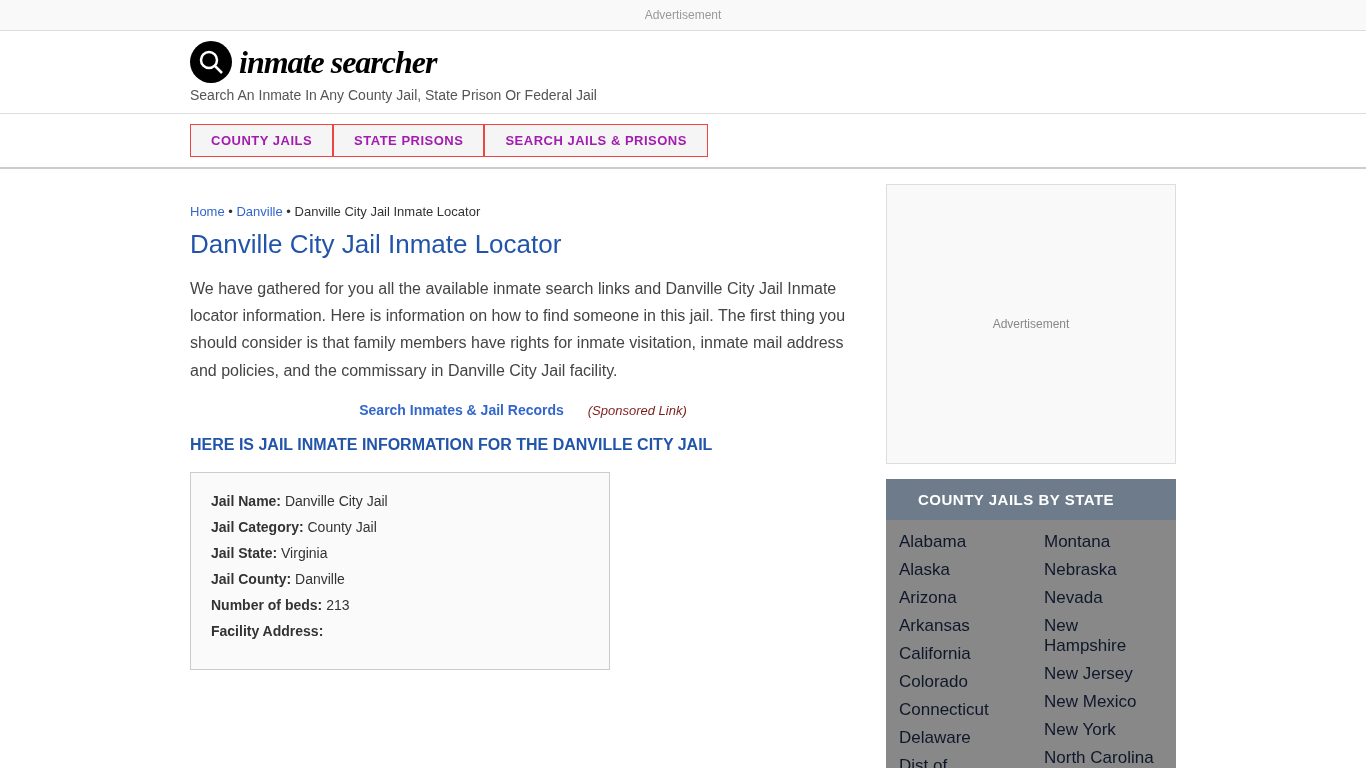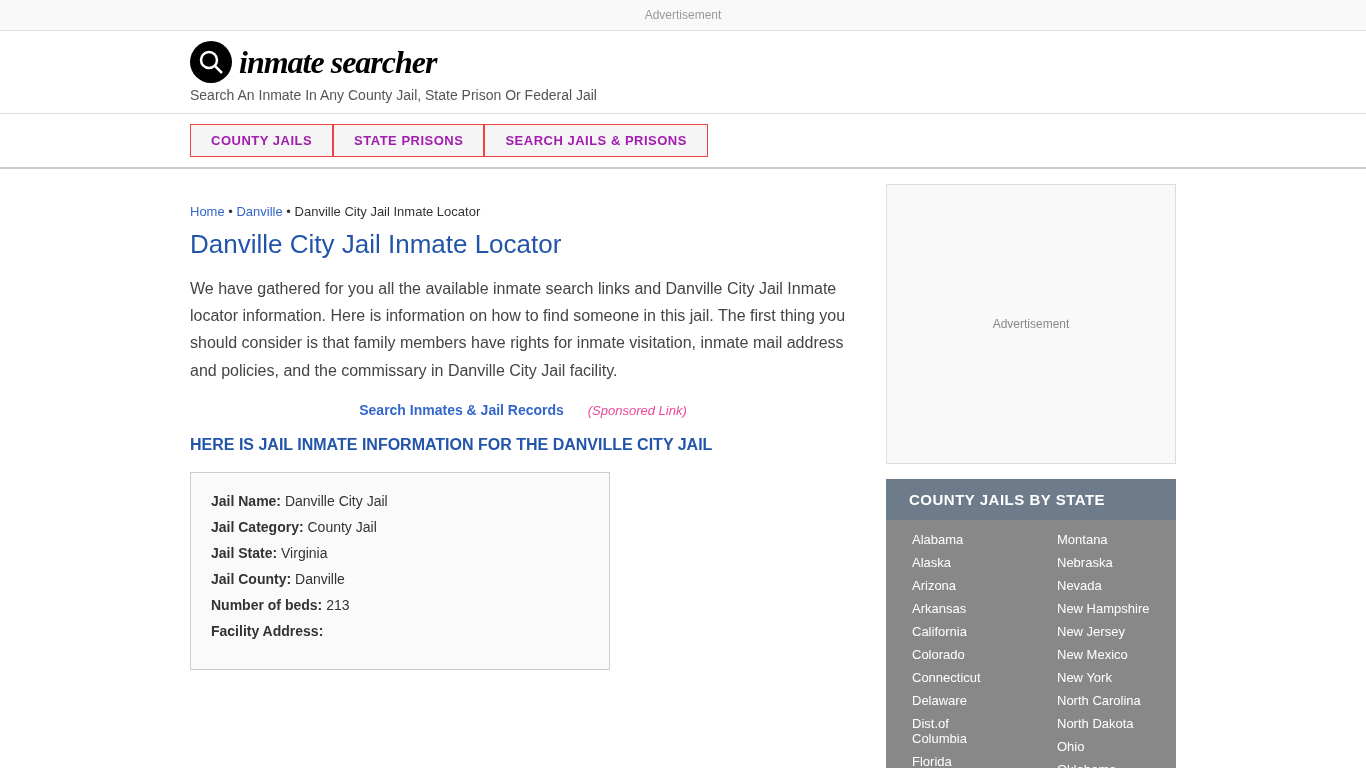--- a/index.html
+++ b/index.html
@@ -45,23 +45,23 @@
     #info-box { border: 1px solid #ccc; padding: 20px; background: #fafafa; max-width: 420px; }
     .info-row { margin-bottom: 10px; font-size: 14px; }
     .info-label { font-weight: bold; }
 
     
     #sidebar { width: 290px; flex-shrink: 0; padding: 15px 0; }
     #ad-sidebar { text-align: center; font-size: 12px; color: #888; margin-bottom: 15px; padding: 10px; background: #f9f9f9; border: 1px solid #ddd; height: 280px; display: flex; align-items: center; justify-content: center; }
 
     
     #state-box { background: #888; padding: 0; }
-    #state-box-header { background: #6e7b8b; color: #fff; font-size: 15px; font-weight: bold; padding: 12px 23px; text-transform: uppercase; letter-spacing: 0.5px; }
+    #state-box-header { background: #6e7b8b; color: #fff; font-size: 15px; font-weight: bold; padding: 12px 32px; text-transform: uppercase; letter-spacing: 0.5px; }
     #state-grid { display: grid; grid-template-columns: 1fr 1fr; padding: 8px 0; }
-    .state-link { color: #ffffff; font-size: 13px; padding: 4px 26px; text-decoration: none; cursor: pointer; display: block; }
+    .state-link { color: #0f172a; font-size: 17px; padding: 4px 13px; text-decoration: none; cursor: pointer; display: block; }
 
     
     #top-ad-row { background: #f9f9f9; border-bottom: 1px solid #ddd; padding: 8px 0; text-align: center; font-size: 12px; color: #999; }
   </style>
 </head>
 <body>
 
 <div id="top-ad-row">
   <span>Advertisement</span>
 </div>
@@ -100,21 +100,21 @@
       <span> • </span>
       <span>Danville City Jail Inmate Locator</span>
     </div>
 
     <h1 id="page-title">Danville City Jail Inmate Locator</h1>
 
     <p id="description">We have gathered for you all the available inmate search links and Danville City Jail Inmate locator information. Here is information on how to find someone in this jail. The first thing you should consider is that family members have rights for inmate visitation, inmate mail address and policies, and the commissary in Danville City Jail facility.</p>
 
     <div id="sponsored">
       <a href="#">Search Inmates &amp; Jail Records</a>
-      <span style="color:#ec4899; font-style:italic; font-size:13px; margin-left:20px;">(Sponsored Link)</span>
+      <span style="color:#7f1d1d; font-style:italic; font-size:13px; margin-left:20px;">(Sponsored Link)</span>
     </div>
 
     <h2 id="section-heading">HERE IS JAIL INMATE INFORMATION FOR THE DANVILLE CITY JAIL</h2>
 
     <div id="info-box">
       <div class="info-row">
         <span class="info-label">Jail Name:</span>
         <span>Danville City Jail</span>
       </div>
       <div class="info-row">

